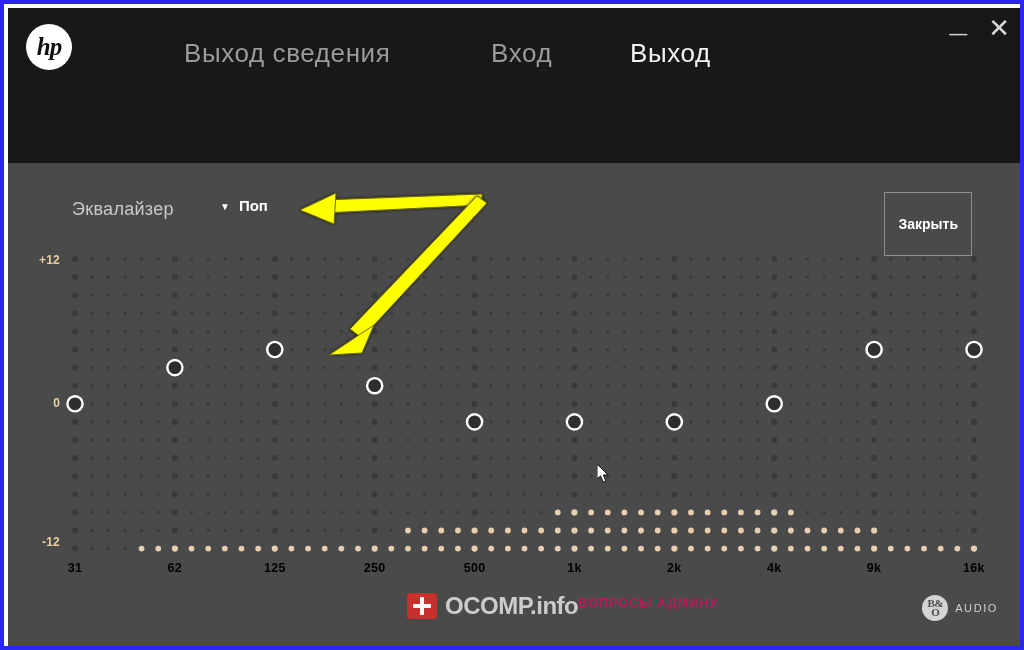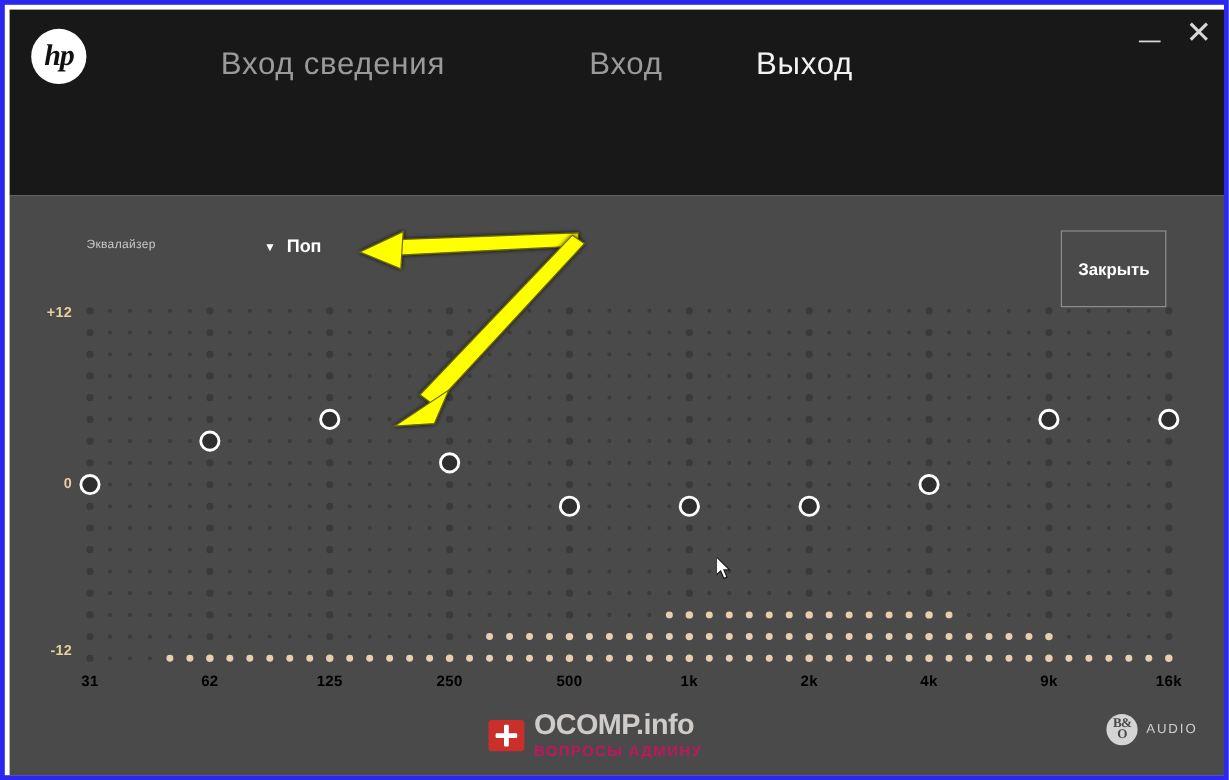--- a/index.html
+++ b/index.html
@@ -67,21 +67,21 @@
   
   #panel{
     position:absolute;left:4px;top:159px;
     width:1016px;height:487px;
     background:#4a4a4a;
   }
 
   
   #eq-label{
     position:absolute;left:68px;top:195px;
-    color:#c9c9c9;font-size:10px;letter-spacing:0.3px;
+    color:#c9c9c9;font-size:18px;letter-spacing:0.3px;
   }
   #preset-select{
     position:absolute;left:216px;top:193px;
     display:flex;align-items:center;gap:9px;
     color:#ffffff;font-size:15px;font-weight:bold;
     cursor:pointer;
   }
   #preset-caret{font-size:10px;color:#ffffff;transform:translateY(1px);}
   #close-button{
     position:absolute;right:48px;top:188px;
@@ -148,21 +148,21 @@
     border-radius:3px;
   }
   #wm-kit:before{
     content:"";position:absolute;
     left:13px;top:4px;width:4px;height:18px;background:#fff;border-radius:1px;
   }
   #wm-kit:after{
     content:"";position:absolute;
     left:6px;top:11px;width:18px;height:4px;background:#fff;border-radius:1px;
   }
-  #wm-texts{display:flex;flex-direction:column;line-height:1;}
+  #wm-texts{display:flex;flex-direction:row;line-height:1;}
   #wm-title{
     font-size:24px;font-weight:bold;color:#cfcbc8;letter-spacing:-0.5px;
   }
   #wm-sub{
     font-size:12.5px;font-weight:bold;color:#be185d;letter-spacing:1.1px;
     margin-top:3px;
   }
 
   
   #bo-logo{
@@ -187,21 +187,21 @@
 <body>
 
 <div id="app-window">
 
   <div id="header">
 
     <div id="hp-logo">
       <span class="hp-text">hp</span>
     </div>
 
-    <div class="nav-tab inactive" id="tab-overview">Вход сведения</div>
+    <div class="nav-tab inactive" id="tab-overview">Выход сведения</div>
 
     <div class="nav-tab inactive" id="tab-input">Вход</div>
 
     <div class="nav-tab active" id="tab-output">Выход</div>
 
     <div id="win-controls">
       <span class="win-btn" id="btn-minimize">—</span>
       <span class="win-btn" id="btn-close">✕</span>
     </div>
   </div>

